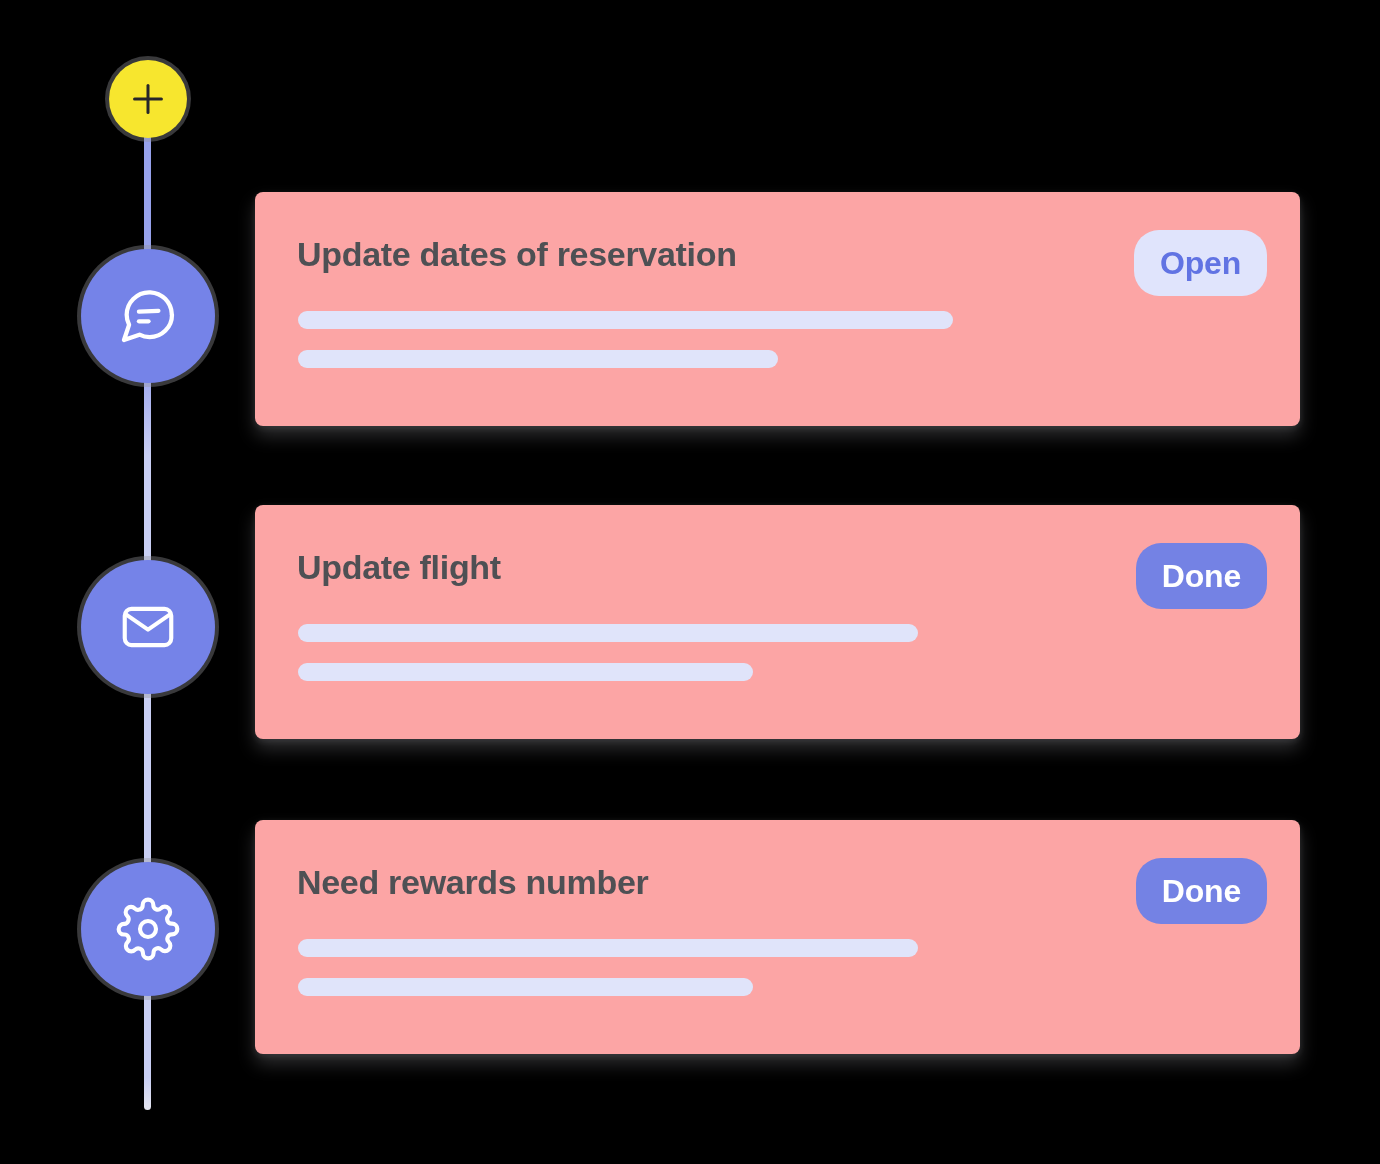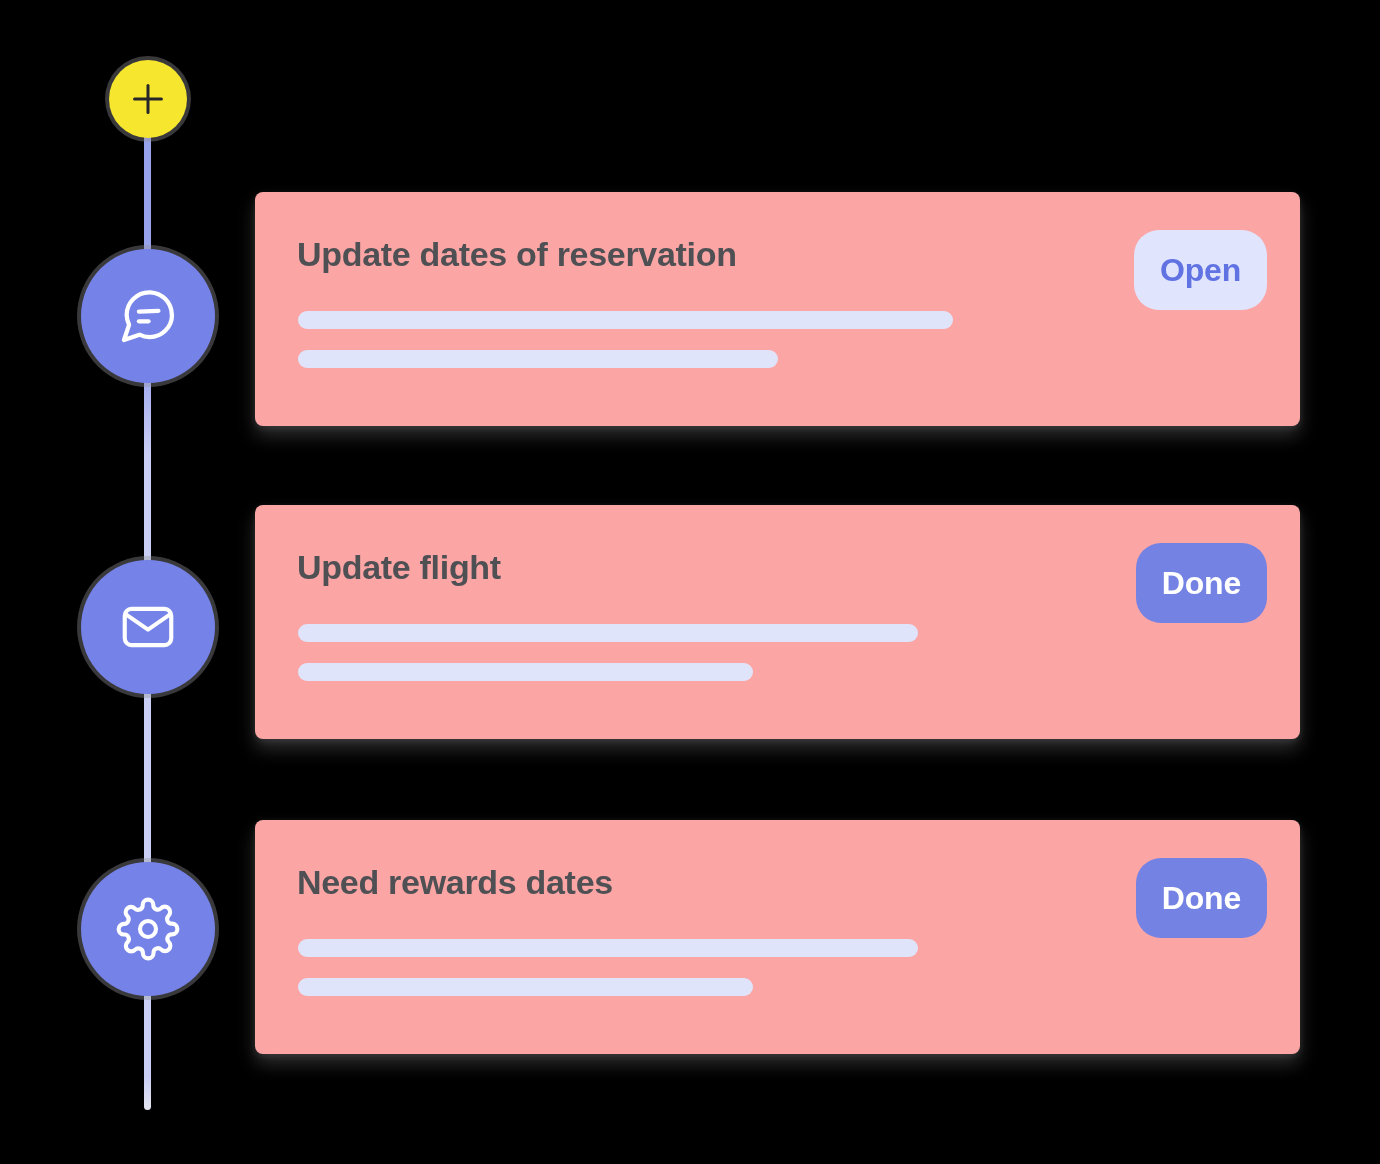--- a/index.html
+++ b/index.html
@@ -31,21 +31,21 @@
   }
   .card1{top:192px;}
   .card2{top:505px;}
   .card3{top:820px;}
   .card-title{
     position:absolute;left:42px;top:36px;line-height:52px;
     font-size:34px;font-weight:700;letter-spacing:-0.3px;color:#4E5054;white-space:nowrap;
   }
   .badge{
     position:absolute;right:33px;top:38px;height:50px;line-height:50px;border-radius:25px;
-    padding:15px 26px;font-size:32px;font-weight:700;letter-spacing:-0.2px;
+    padding:8px 26px;font-size:32px;font-weight:700;letter-spacing:-0.2px;
   }
   .badge.open{background:#E0E4FC;color:#6173E3;}
   .badge.done{background:#7482E4;color:#FFFFFF;}
   .sk{position:absolute;left:43px;height:18px;border-radius:9px;background:#E0E4FA;}
   .sk1{top:119px;}
   .sk2{top:158px;}
   .card1 .sk1{width:655px;}
   .card1 .sk2{width:480px;}
   .card2 .sk1,.card3 .sk1{width:620px;}
   .card2 .sk2,.card3 .sk2{width:455px;}
@@ -97,19 +97,19 @@
   </div>
 
   <div class="card card2">
     <div class="card-title">Update flight</div>
     <div class="badge done">Done</div>
     <div class="sk sk1"></div>
     <div class="sk sk2"></div>
   </div>
 
   <div class="card card3">
-    <div class="card-title">Need rewards dates</div>
+    <div class="card-title">Need rewards number</div>
     <div class="badge done">Done</div>
     <div class="sk sk1"></div>
     <div class="sk sk2"></div>
   </div>
 
 </div>
 
 </body></html>

